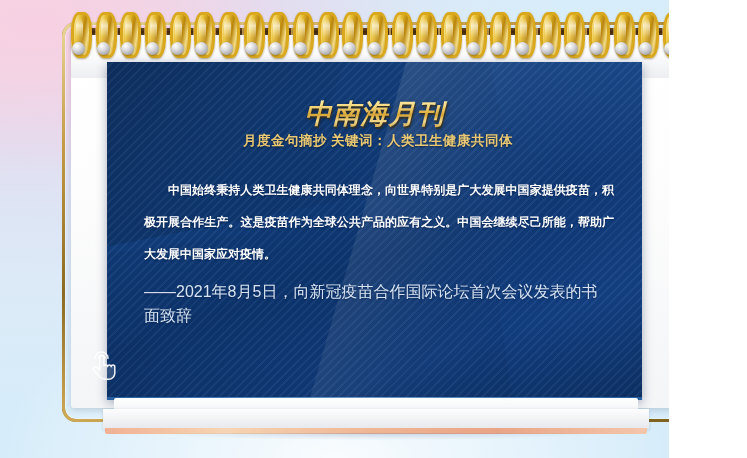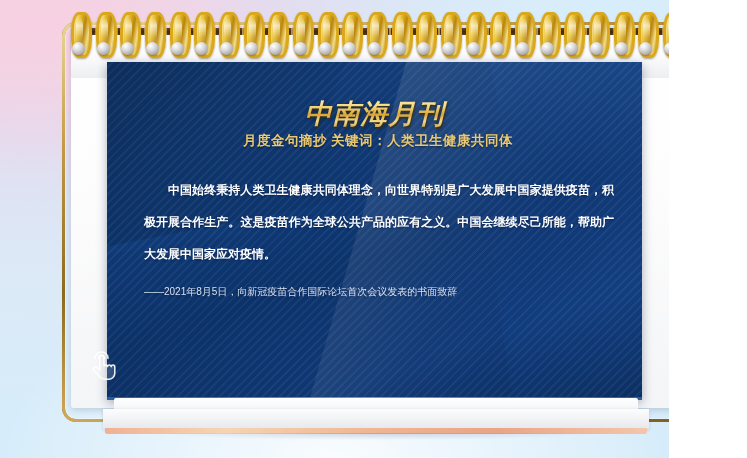--- a/index.html
+++ b/index.html
@@ -153,21 +153,21 @@
   .quote{
     position:absolute;left:37px;right:28px;top:112px;
     font-family:"Liberation Serif", serif;
     font-weight:bold;font-size:12px;line-height:32px;
     color:#ffffff;text-align:justify;text-indent:2em;
     text-shadow:0 1px 2px rgba(0,20,60,.55);
   }
   .attrib{
     position:absolute;left:37px;right:36px;top:218px;
     font-family:"Liberation Sans", sans-serif;
-    font-size:10px;line-height:24px;
+    font-size:16px;line-height:24px;
     color:#d7e3f2;
     text-shadow:0 1px 2px rgba(0,20,60,.5);
   }
 
   
   .touch-cursor{
     position:absolute;left:86px;top:345px;width:40px;height:42px;
   }
 
   

